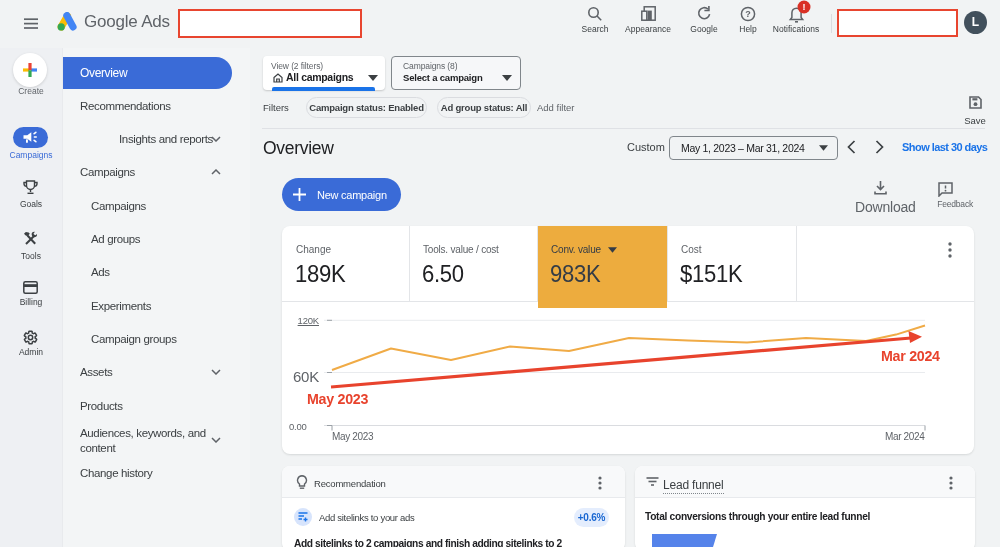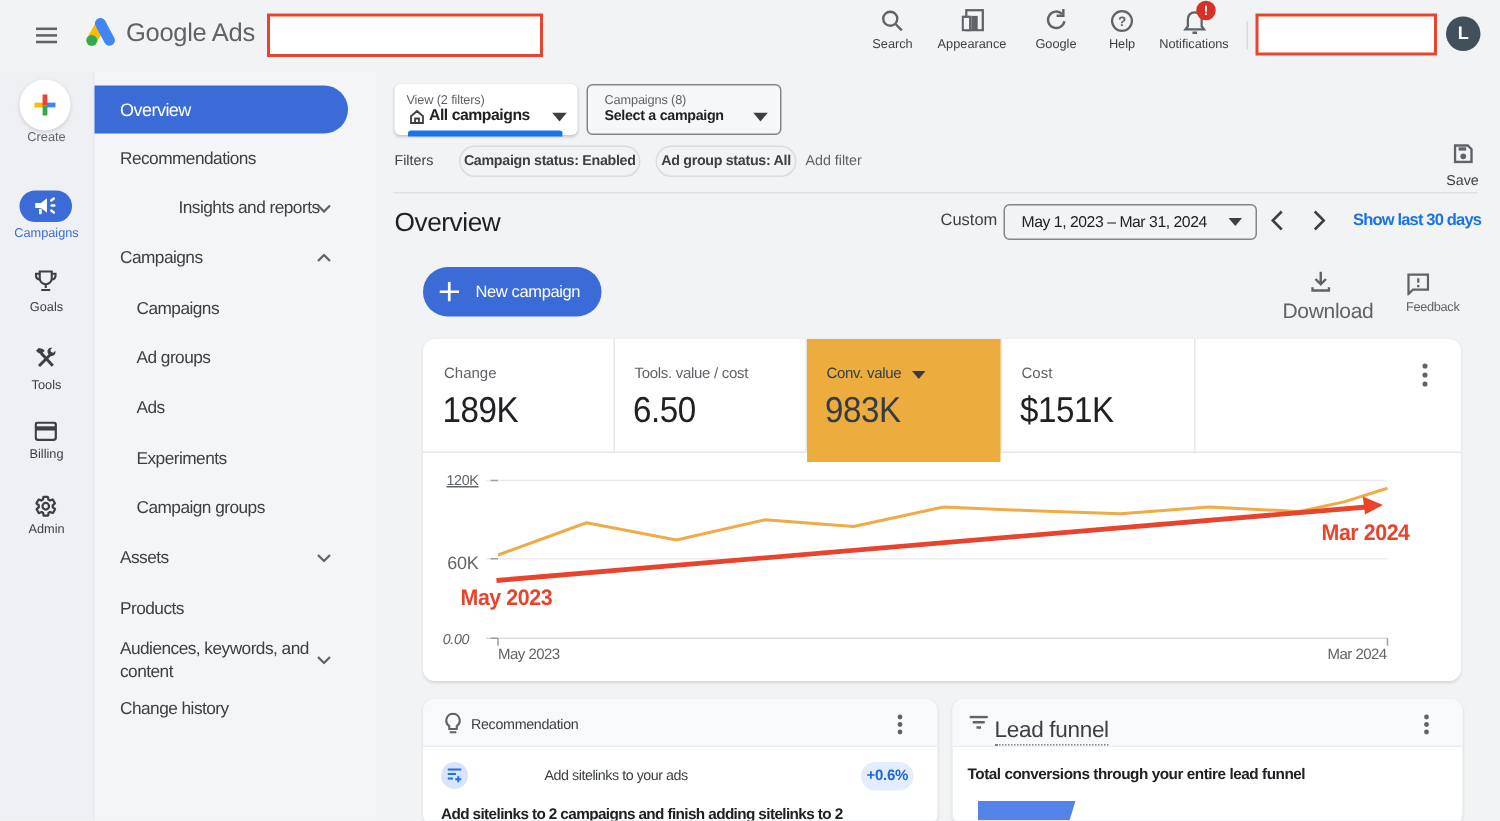--- a/index.html
+++ b/index.html
@@ -259,22 +259,22 @@
   <line x1="45" y1="146.5" x2="50" y2="146.5" stroke="#9aa0a6" stroke-width="1"></line>
   <line x1="45" y1="199.5" x2="50" y2="199.5" stroke="#9aa0a6" stroke-width="1"></line>
   <line x1="50" y1="199.5" x2="50" y2="204.5" stroke="#9aa0a6" stroke-width="1"></line>
   <line x1="643" y1="199.5" x2="643" y2="204.5" stroke="#9aa0a6" stroke-width="1"></line>
   <polyline points="50,144 109,122.5 169,134 228,120.5 287,125 347,112 406,114.5 465,116.5 524,112 584,115 614,108.6 643,99.5" fill="none" stroke="#f0ab46" stroke-width="2" stroke-linejoin="round"></polyline>
   <line x1="49" y1="161" x2="629" y2="112" stroke="#e8432d" stroke-width="3.2"></line>
   <path d="M 640 110.7 L 626.5 105 L 628 117 Z" fill="#e8432d"></path>
 </svg>
 
 <div class="abs" style="left:289px;top:315px;width:30px;font-size:9.5px;letter-spacing:-0.2px;color:#5f6368;text-align:right;text-decoration:underline;">120K</div>
-<div class="abs" style="left:289px;top:368px;width:30px;font-size:12px;letter-spacing:-0.2px;color:#5f6368;text-align:right;">60K</div>
-<div class="abs" style="left:289px;top:420.5px;width:30px;font-size:9.5px;letter-spacing:-0.2px;color:#5f6368;text-align:center;font-style:italic;">0.00</div>
+<div class="abs" style="left:289px;top:368px;width:30px;font-size:15px;letter-spacing:-0.2px;color:#5f6368;text-align:right;">60K</div>
+<div class="abs" style="left:289px;top:420.5px;width:30px;font-size:9.5px;letter-spacing:-0.2px;color:#5f6368;text-align:left;">0.00</div>
 <div class="abs" style="left:332px;top:431px;font-size:10px;letter-spacing:-0.35px;color:#5f6368;">May 2023</div>
 <div class="abs" style="left:885px;top:431px;font-size:10px;letter-spacing:-0.35px;color:#5f6368;">Mar 2024</div>
 
 <div class="abs" style="left:307px;top:390px;font-size:15px;font-weight:bold;color:#e8432d;transform:scaleX(0.95);transform-origin:left;letter-spacing:-0.3px;">May 2023</div>
 <div class="abs" style="left:881px;top:347px;font-size:15px;font-weight:bold;color:#e8432d;transform:scaleX(0.95);transform-origin:left;letter-spacing:-0.3px;">Mar 2024</div>
 
 <div class="abs" style="left:282px;top:466px;width:343px;height:85px;background:#fff;border-radius:8px;box-shadow:0 1px 2px rgba(60,64,67,0.15);"></div>
 <div class="abs" style="left:282px;top:466px;width:343px;height:32px;background:#f8f9fa;border-radius:8px 8px 0 0;border-bottom:1px solid #e8eaed;"></div>
 <svg class="abs" style="left:296px;top:475px;" width="12" height="15" viewBox="0 0 12 15">
   <path d="M6 0.8 A 4.5 4.5 0 0 1 8.5 9 L 8.5 11 L 3.5 11 L 3.5 9 A 4.5 4.5 0 0 1 6 0.8 Z" fill="none" stroke="#5f6368" stroke-width="1.4"></path>
@@ -284,32 +284,32 @@
 <svg class="abs" style="left:598px;top:476px;" width="4" height="14" viewBox="0 0 4 14">
   <circle cx="2" cy="2" r="1.6" fill="#5f6368"></circle>
     <circle cx="2" cy="7" r="1.6" fill="#5f6368"></circle>
     <circle cx="2" cy="12" r="1.6" fill="#5f6368"></circle>
 </svg>
 <div class="abs" style="left:294px;top:508px;width:18px;height:18px;border-radius:50%;background:#d7e4fc;"></div>
 <svg class="abs" style="left:298px;top:512px;" width="10" height="10" viewBox="0 0 10 10">
   <path d="M0.5 1 L9.5 1 M0.5 4 L6 4 M0.5 7 L4 7" stroke="#1a73e8" stroke-width="1.4"></path>
   <path d="M7.5 5.5 L7.5 9.5 M5.5 7.5 L9.5 7.5" stroke="#1a73e8" stroke-width="1.4"></path>
 </svg>
-<div class="abs" style="left:319px;top:512px;font-size:9.5px;letter-spacing:-0.3px;color:#3c4043;margin-left:44px;">Add sitelinks to your ads</div>
+<div class="abs" style="left:319px;top:512px;font-size:9.5px;letter-spacing:-0.3px;color:#3c4043;">Add sitelinks to your ads</div>
 <div class="abs" style="left:574px;top:508px;width:35px;height:19px;border-radius:10px;background:#e4edfd;color:#1967d2;font-size:10px;font-weight:bold;text-align:center;line-height:19px;letter-spacing:-0.2px;">+0.6%</div>
 <div class="abs" style="left:294px;top:538px;font-size:10.2px;font-weight:bold;color:#202124;letter-spacing:-0.4px;white-space:nowrap;">Add sitelinks to 2 campaigns and finish adding sitelinks to 2</div>
 
 <div class="abs" style="left:635px;top:466px;width:340px;height:85px;background:#fff;border-radius:8px;box-shadow:0 1px 2px rgba(60,64,67,0.15);"></div>
 <div class="abs" style="left:635px;top:466px;width:340px;height:32px;background:#f8f9fa;border-radius:8px 8px 0 0;border-bottom:1px solid #e8eaed;"></div>
 <svg class="abs" style="left:646px;top:477px;" width="13" height="10" viewBox="0 0 13 10">
   <line x1="0.5" y1="1" x2="12.5" y2="1" stroke="#5f6368" stroke-width="1.6"></line>
   <line x1="2.5" y1="4.5" x2="10.5" y2="4.5" stroke="#5f6368" stroke-width="1.6"></line>
   <line x1="5" y1="8" x2="8" y2="8" stroke="#5f6368" stroke-width="1.6"></line>
 </svg>
-<div class="abs" style="left:663px;top:478px;font-size:15px;letter-spacing:-0.2px;color:#3c4043;border-bottom:1px dotted #80868b;padding-bottom:1px;">Lead funnel</div>
+<div class="abs" style="left:663px;top:478px;font-size:12px;letter-spacing:-0.2px;color:#3c4043;border-bottom:1px dotted #80868b;padding-bottom:1px;">Lead funnel</div>
 <svg class="abs" style="left:949px;top:476px;" width="4" height="14" viewBox="0 0 4 14">
   <circle cx="2" cy="2" r="1.6" fill="#5f6368"></circle>
     <circle cx="2" cy="7" r="1.6" fill="#5f6368"></circle>
     <circle cx="2" cy="12" r="1.6" fill="#5f6368"></circle>
 </svg>
 <div class="abs" style="left:645px;top:511px;font-size:10.2px;font-weight:bold;color:#202124;letter-spacing:-0.3px;white-space:nowrap;">Total conversions through your entire lead funnel</div>
 <svg class="abs" style="left:652px;top:534px;" width="66" height="13" viewBox="0 0 66 13">
   <polygon points="0,0 65,0 61,13 0,13" fill="#5583ea"></polygon>
 </svg>
 

